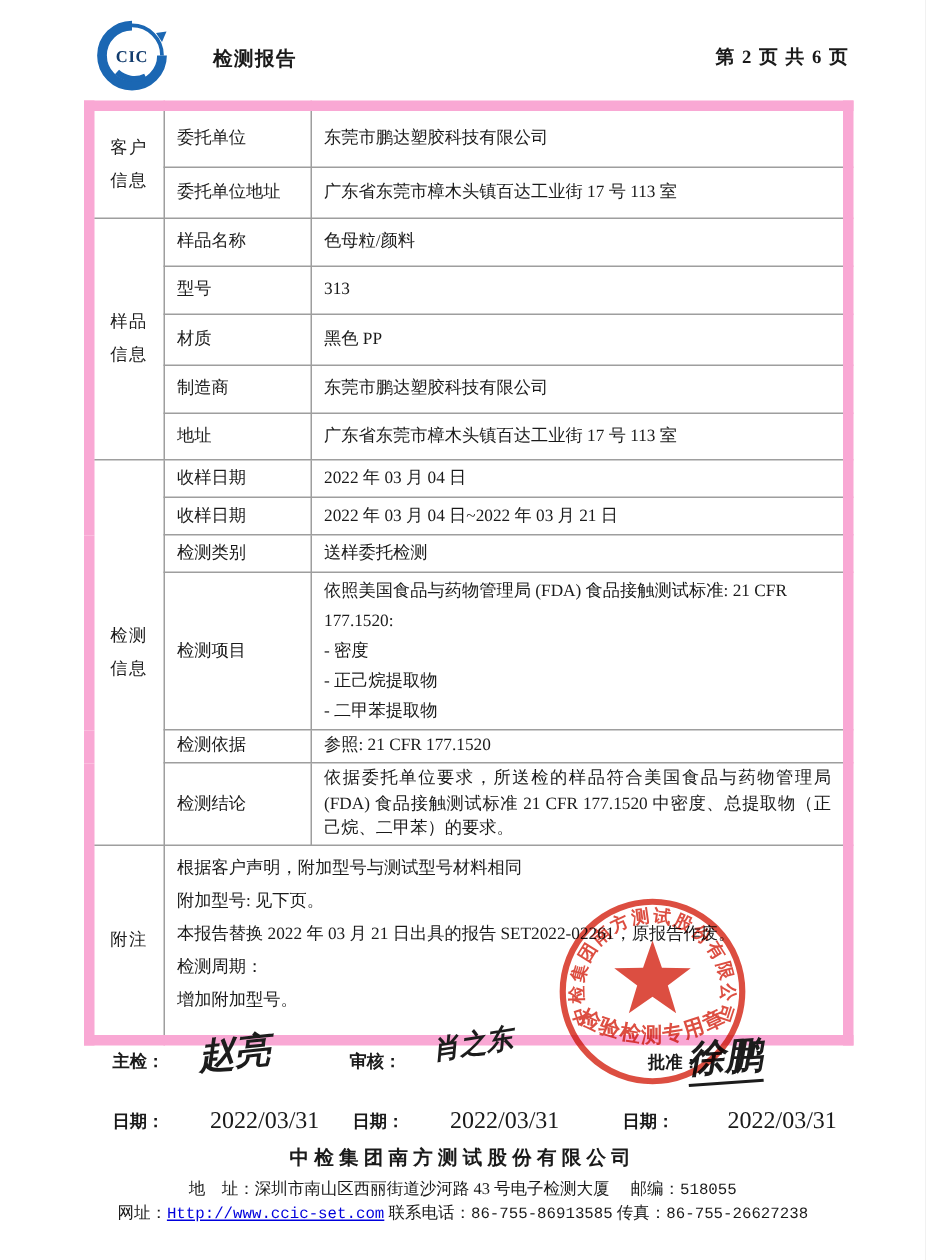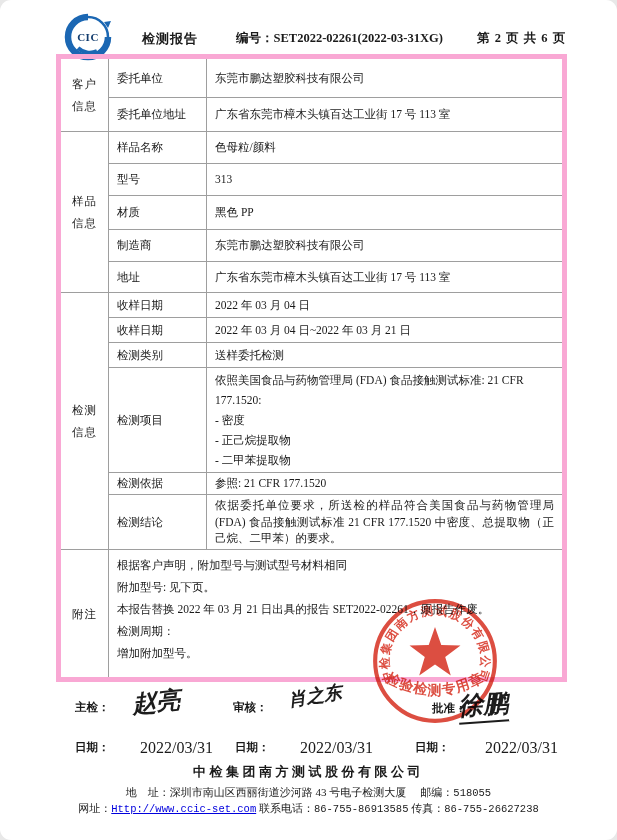--- a/index.html
+++ b/index.html
@@ -1,30 +1,30 @@
 <!DOCTYPE html>
 <html><head>
 <meta charset="utf-8">
 <style>
   html,body{margin:0;padding:0;background:#e8e8e8;}
   .page{
     position:relative;width:617px;height:840px;background:#ffffff;
     font-family:"Liberation Serif","DejaVu Serif",serif;color:#1a1a1a;
-    overflow:hidden;margin:0 auto;border-radius:11px;
+    overflow:hidden;margin:0 auto;
   }
   
   .hdr-logo{position:absolute;left:64px;top:13px;width:48px;height:48px;}
   .hdr-title{position:absolute;left:142px;top:30px;font-size:13px;font-weight:bold;letter-spacing:1px;}
   .hdr-no{position:absolute;left:236px;top:30px;font-size:12.5px;font-weight:bold;}
   .hdr-page{position:absolute;left:477px;top:30px;font-size:12.5px;font-weight:bold;letter-spacing:1px;white-space:nowrap;}
   
   table.report{
-    position:absolute;left:56px;top:54px;width:506px;
+    position:absolute;left:56px;top:67px;width:506px;
     border-collapse:collapse;table-layout:fixed;
-    border:5px solid #f9a8d4;
+    border:7px solid #f9a8d4;
   }
   table.report td{
     border:1px solid #9e9e9e;font-size:11.5px;line-height:1.45;
     padding:2px 8px;vertical-align:middle;overflow:hidden;
   }
   td.sec{width:48px;text-align:center;padding:2px 4px;letter-spacing:1px;}
   td.sec div{width:2.4em;margin:0 auto;line-height:22px;}
   td.lab{width:96px;}
   td.val{width:350px;}
   .cell-lines div{line-height:20px;}
@@ -57,23 +57,20 @@
 <div class="page">
 
   <svg class="hdr-logo" viewBox="0 0 48 48">
     <path d="M 24 4 A 20 20 0 1 0 44 24" fill="none" stroke="#1b67b3" stroke-width="6.5"></path>
     <path d="M 44 24 A 20 20 0 0 0 24 4" fill="none" stroke="#1b67b3" stroke-width="2.5"></path>
     <path d="M 40 9 l 7 -1 l -3 7 z" fill="#1b67b3"></path>
     <path d="M 33 38 a 17 17 0 0 1 -19 -3" fill="none" stroke="#1b67b3" stroke-width="4"></path>
     <text x="24" y="28" text-anchor="middle" font-size="11" font-weight="bold" fill="#123c6e" font-family="Liberation Serif, serif" letter-spacing="0.5">CIC</text>
   </svg>
   <div class="hdr-title">检测报告</div>
-  <div class="hdr-no">
-    <span>编号：</span><span>SET2022-02261(2022-03-31XG)</span>
-  </div>
   <div class="hdr-page">第 2 页 共 6 页</div>
 
   <table class="report">
     <colgroup>
         <col style="width:50px">
         <col style="width:98px">
         <col style="width:358px">
       </colgroup>
 
     <tbody>

